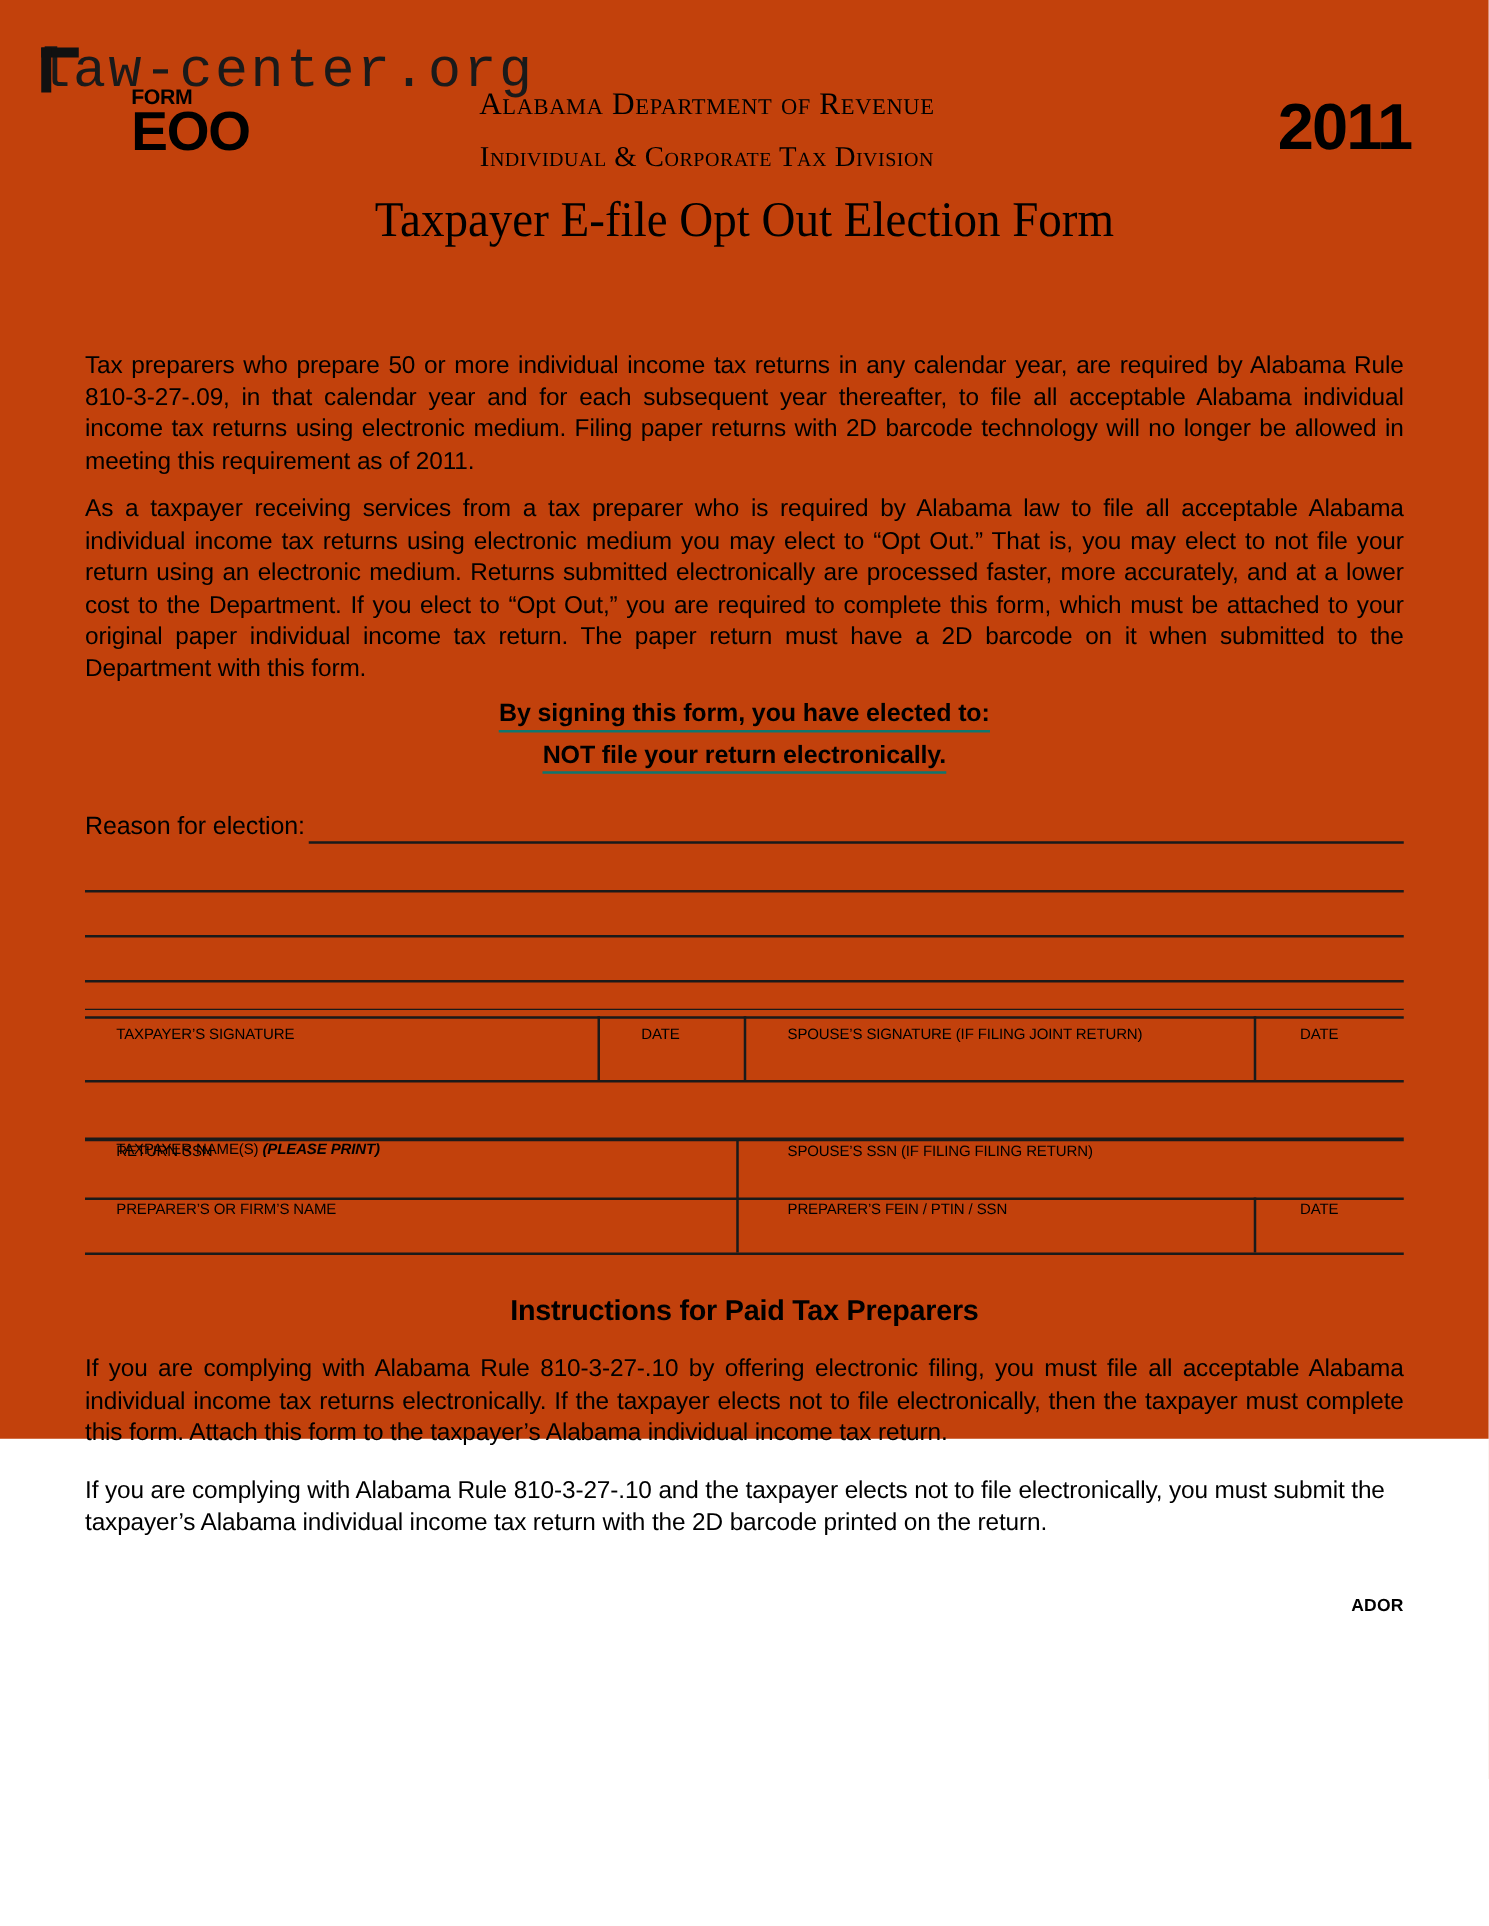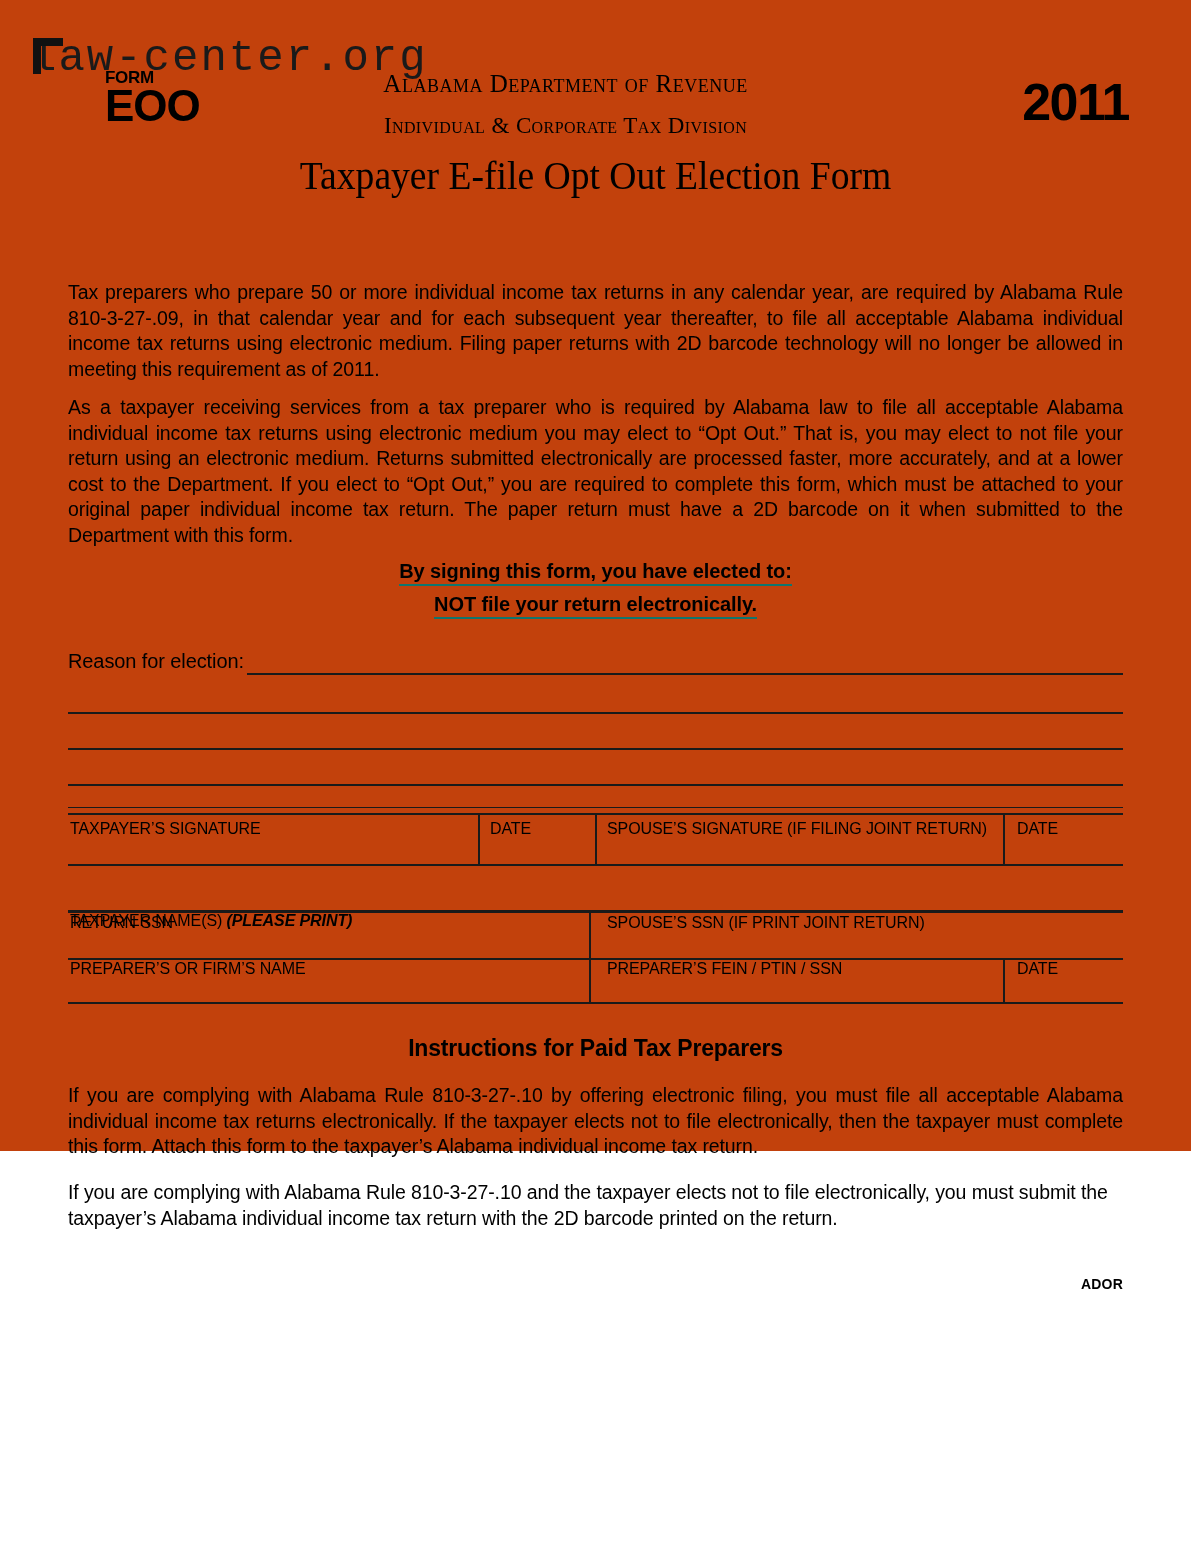--- a/index.html
+++ b/index.html
@@ -201,23 +201,24 @@
   .tbl-rule.thin { border-top-width: 1px; }
 
   .vrule {
     position: absolute;
     width: 0;
     border-left: 2px solid #1a1a1a;
   }
 
   .cell-label {
     position: absolute;
-    font-size: 16px;
+    font-size: 12px;
     letter-spacing: -0.1px;
     white-space: nowrap;
+    margin-left: 23px;
   }
   .cell-label .emph {
     font-weight: bold;
     font-style: italic;
   }
 
   
   #g1-top       { top: 807px; }
   #g1-top2      { top: 813px; }
   #g1-bottom    { top: 864px; }
@@ -312,21 +313,21 @@
   <div class="tbl-rule" id="g2-bottom"></div>
 
   <div class="tbl-rule thin" id="g3-r1"></div>
   <div class="tbl-rule" id="g3-r2"></div>
   <div class="tbl-rule" id="g3-r3"></div>
 
   <div class="vrule" id="v-g3-a"></div>
   <div class="vrule" id="v-g3-b"></div>
 
   <div class="cell-label" id="lbl-primary-ssn">RETURN SSN</div>
-  <div class="cell-label" id="lbl-spouse-ssn">SPOUSE’S SSN  (IF PRINT JOINT RETURN)</div>
+  <div class="cell-label" id="lbl-spouse-ssn">SPOUSE’S SSN  (IF FILING FILING RETURN)</div>
   <div class="cell-label" id="lbl-preparer-name">PREPARER’S OR FIRM’S NAME</div>
   <div class="cell-label" id="lbl-preparer-fein">PREPARER’S FEIN / PTIN / SSN</div>
   <div class="cell-label" id="lbl-date-3">DATE</div>
 
   <div class="section-heading" id="instructions-heading">Instructions for Paid Tax Preparers</div>
 
   <div class="para" id="para-3">If you are complying with Alabama Rule 810-3-27-.10 by offering electronic filing, you must file all acceptable Alabama individual income tax returns electronically. If the taxpayer elects not to file electronically, then the taxpayer must complete this form. Attach this form to the taxpayer’s Alabama individual income tax return.</div>
 
   <div class="para nojustify" id="para-4">If you are complying with Alabama Rule 810-3-27-.10 and the taxpayer elects not to file electronically, you must submit the taxpayer’s Alabama individual income tax return with the 2D barcode printed on the return.</div>
 

